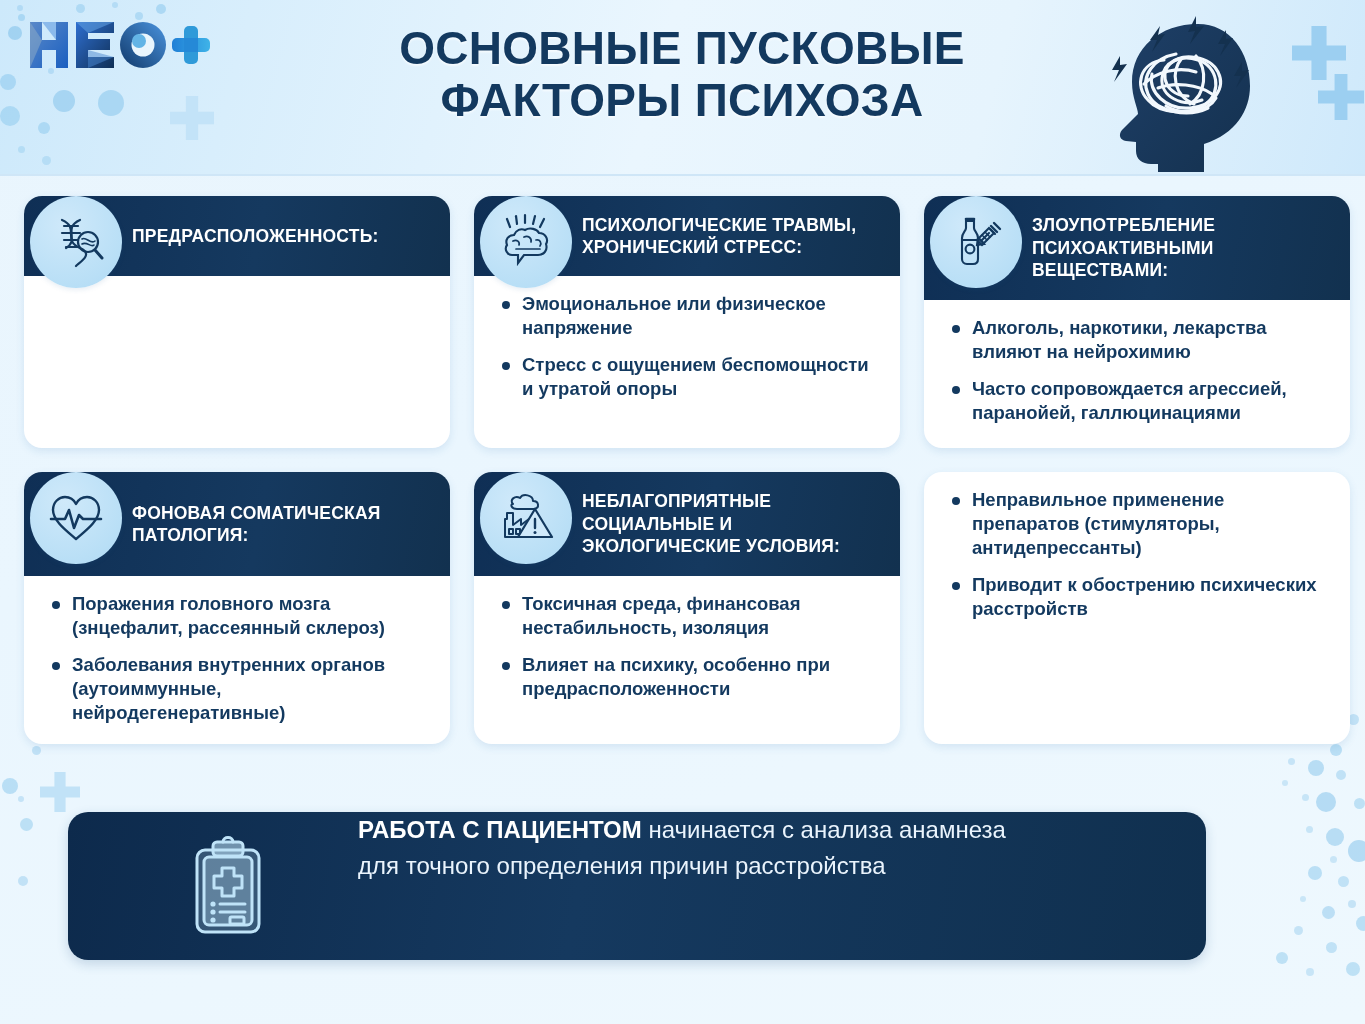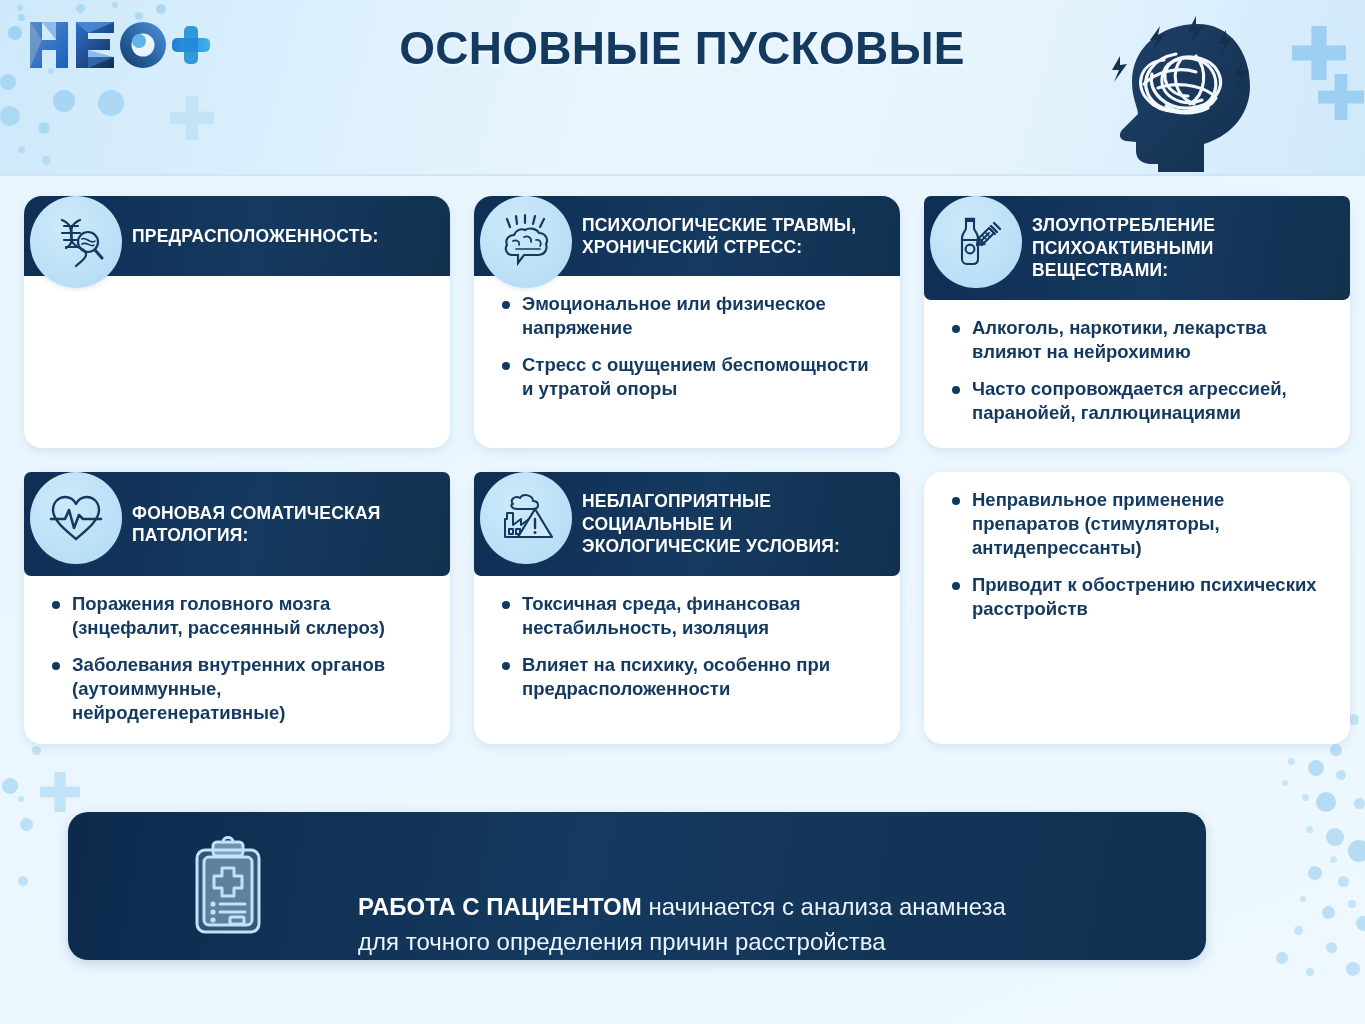--- a/index.html
+++ b/index.html
@@ -92,21 +92,21 @@
   .card-head {
     position: relative;
     background: linear-gradient(100deg,#0f2f55 0%, #15395f 55%, #12314f 100%);
     border-radius: 18px 18px 0 0;
     min-height: 80px;
     padding: 13px 18px 13px 108px;
     display: flex;
     align-items: center;
     z-index: 1;
   }
-  .card-head.h3 { min-height: 104px; border-radius: 7px; }
+  .card-head.h3 { min-height: 104px; }
 
   .card-title {
     color: #ffffff;
     font-weight: 700;
     font-size: 17.5px;
     line-height: 1.28;
     letter-spacing: .2px;
     text-transform: uppercase;
   }
 
@@ -147,21 +147,21 @@
 
   
   .banner {
     position: absolute;
     left: 68px; top: 812px;
     width: 1138px; height: 148px;
     background: linear-gradient(100deg,#0d2a4c 0%, #15395f 45%, #10304f 100%);
     border-radius: 20px;
     box-shadow: 0 4px 12px rgba(30,80,130,.20);
     display: flex;
-    align-items: flex-end;
+    align-items: flex-start;
     padding: 0 30px 0 110px;
     z-index: 2;
   }
   .banner-icon {
     position: absolute;
     left: 108px; top: 22px;
     width: 104px; height: 104px;
     display:flex; align-items:center; justify-content:center;
   }
   .banner-text {
@@ -232,20 +232,21 @@
     <div class="deco" style="left:53px; top:90px;  width:22px; height:22px; opacity:.50;"></div>
     <div class="deco" style="left:98px; top:90px;  width:26px; height:26px; opacity:.48;"></div>
     <div class="deco" style="left:0px;  top:106px; width:20px; height:20px; opacity:.42;"></div>
     <div class="deco" style="left:38px; top:122px; width:12px; height:12px; opacity:.42;"></div>
     <div class="deco" style="left:18px; top:146px; width:7px;  height:7px;  opacity:.32;"></div>
     <div class="deco" style="left:42px; top:156px; width:9px;  height:9px;  opacity:.32;"></div>
     <div class="deco-plus" style="left:170px; top:96px; width:44px; height:44px; opacity:.85;"></div>
 
     <div class="headline">
       <div>ОСНОВНЫЕ ПУСКОВЫЕ</div>
+      <div>ФАКТОРЫ ПСИХОЗА</div>
     </div>
 
     <div class="head-art">
       <svg width="200" height="172" viewBox="0 0 200 172" aria-hidden="true">
         <defs>
           <linearGradient id="hg" x1="0" y1="0" x2="1" y2="1">
             <stop offset="0" stop-color="#1e3f67"></stop>
               <stop offset="1" stop-color="#14314f"></stop>
           </linearGradient>
         </defs>

